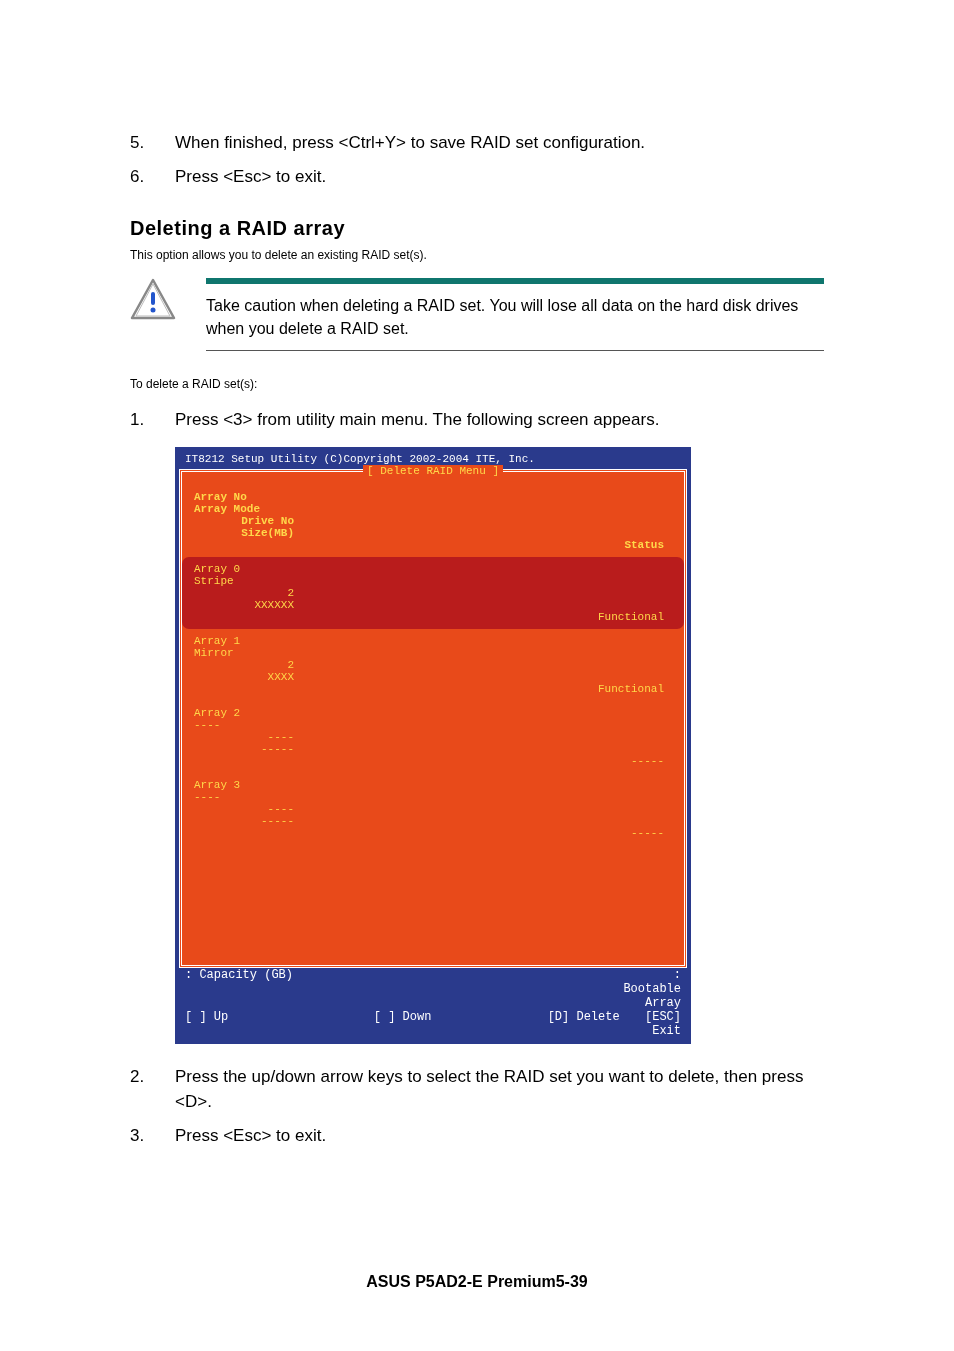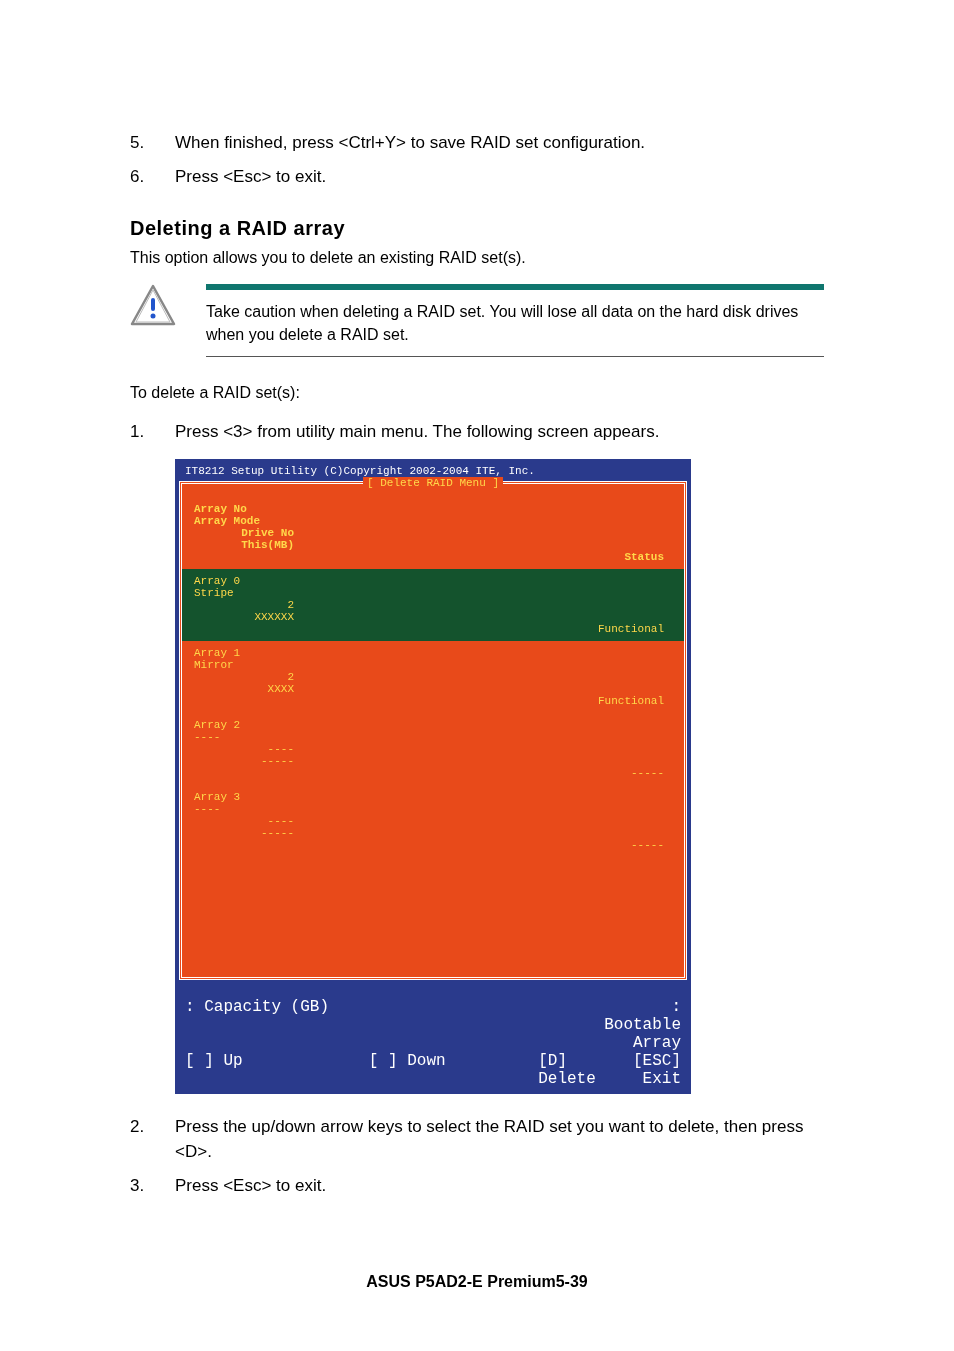--- a/index.html
+++ b/index.html
@@ -28,21 +28,21 @@
     flex: 1;
   }
   .section-heading {
     font-weight: bold;
     font-size: 20px;
     margin-top: 28px;
     margin-bottom: 6px;
     letter-spacing: 0.5px;
   }
   .body-text {
-    font-size: 16px;
+    font-size: 12px;
     line-height: 1.5;
     margin-bottom: 14px;
   }
   .note-block {
     display: flex;
     align-items: flex-start;
     margin: 14px 0 24px 0;
     padding: 0;
   }
   .note-icon {
@@ -91,33 +91,33 @@
   .bios-menu-title span {
     background: #e84a1a;
     padding: 0 4px;
   }
   .bios-row {
     display: flex;
     padding: 6px 12px;
     flex-direction: column;
   }
   .bios-header-row { color: #ffd84a; font-weight: bold; }
-  .bios-selected-row { background: #14532d; color: #ffd84a; }
+  .bios-selected-row { background: #b91c1c; color: #ffd84a; border-radius: 7px; }
   .bios-data-row { color: #ffd84a; }
   .c1 { width: 90px; }
   .c2 { width: 110px; }
   .c3 { width: 100px; text-align: right; }
   .c4 { width: 100px; text-align: right; }
   .c5 { flex: 1; text-align: right; padding-right: 8px; }
   .bios-spacer { height: 120px; }
   .bios-footer {
     color: #fff;
-    padding: 18px 10px 0 10px;
-    display: flex;
-    font-size: 16px;
+    padding: 0 10px 0 10px;
+    display: flex;
+    font-size: 12px;
   }
   .bios-footer-line1, .bios-footer-line2 {
     display: flex;
     width: 100%;
   }
   .f1 { width: 190px; }
   .f2 { width: 175px; }
   .f3 { width: 98px; }
   .f4 { flex: 1; text-align: right; }
 
@@ -173,21 +173,21 @@
     </div>
 
   <div class="bios-screen">
     <div class="bios-title">IT8212 Setup Utility (C)Copyright 2002-2004 ITE, Inc.</div>
     <div class="bios-orange">
       <div class="bios-menu-title"><span>[ Delete RAID Menu ]</span></div>
       <div class="bios-row bios-header-row">
         <div class="c1">Array No</div>
         <div class="c2">Array Mode</div>
         <div class="c3">Drive No</div>
-        <div class="c4">This(MB)</div>
+        <div class="c4">Size(MB)</div>
         <div class="c5">Status</div>
       </div>
       <div id="bios-rows">
           <div class="bios-row bios-selected-row">
             <div class="c1">Array 0</div>
             <div class="c2">Stripe</div>
             <div class="c3">2</div>
             <div class="c4">XXXXXX</div>
             <div class="c5">Functional</div>
           </div>

